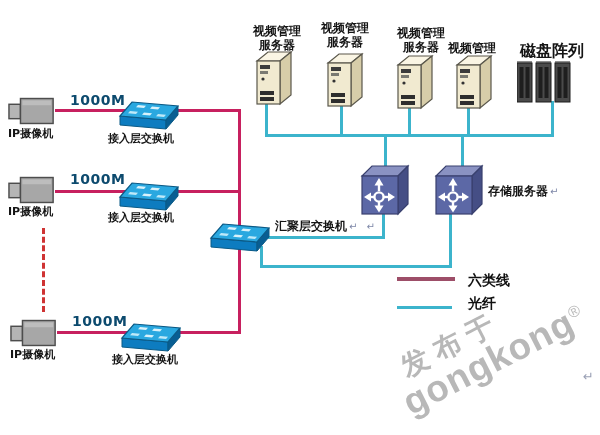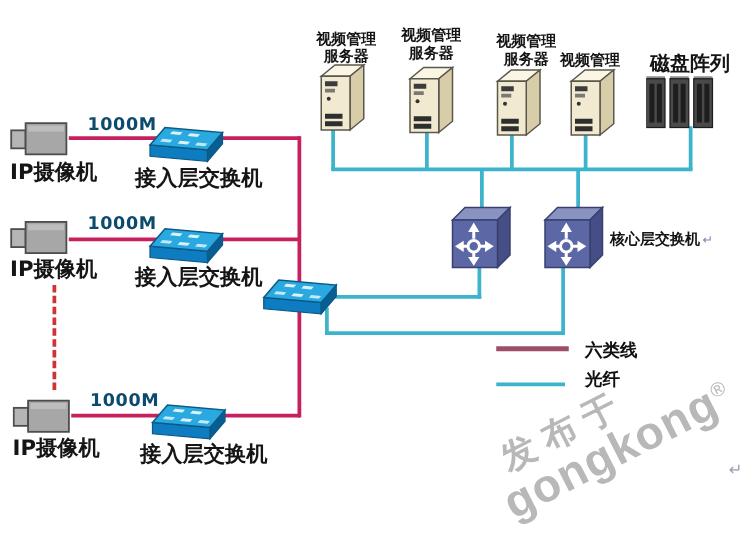--- a/index.html
+++ b/index.html
@@ -5,21 +5,21 @@
   html,body{margin:0;padding:0;background:#fff;}
   .canvas{position:relative;width:596px;height:435px;background:#ffffff;overflow:hidden;
           font-family:"DejaVu Sans",sans-serif;color:#111;}
   
   .seg{position:absolute;}
   .cat6{background:#c7205f;}
   .fiber{background:#3cb4cc;}
   .legend-cat6{background:#9d4e68;}
   .dashed-v{position:absolute;width:0;border-left:3px dashed #cf3333;}
   
-  .cn{position:absolute;font-size:17px;font-weight:700;white-space:nowrap;color:#151515;}
+  .cn{position:absolute;font-size:11px;font-weight:700;white-space:nowrap;color:#151515;}
   .cn2{position:absolute;font-size:12px;font-weight:700;text-align:center;line-height:14px;color:#151515;}
   .speed{position:absolute;font-size:14px;font-weight:800;color:#0c4a6e;letter-spacing:.5px;}
   .agg-label{background:#ffffff;padding:0 3px;font-size:12px;}
   .ret{color:#7d87a8;font-size:10px;font-weight:400;margin-left:2px;}
   .legend-label{position:absolute;font-size:14px;font-weight:800;color:#101010;}
   .title{position:absolute;left:227px;top:405px;font-size:20px;font-weight:800;letter-spacing:2px;color:#0d0d0d;}
   
   .wm{position:absolute;left:388px;top:312px;width:205px;color:#b8b8b8;
       transform:rotate(-27deg);transform-origin:50% 50%;line-height:1.05;}
   .wm-l1{font-size:28px;letter-spacing:8px;margin-left:14px;font-weight:600;}
@@ -141,25 +141,26 @@
   <svg class="icon" style="left:517px;top:59px" width="54" height="45">
       <use href="#sym-disk-array"></use>
     </svg>
 
   <svg class="icon" style="left:358px;top:164px" width="52" height="52">
       <use href="#sym-core-switch"></use>
     </svg>
   <svg class="icon" style="left:432px;top:164px" width="52" height="52">
       <use href="#sym-core-switch"></use>
     </svg>
-  <div class="cn" style="left:488px;top:183px;font-size:12px"><span>核心层交换机</span><span class="ret">↵</span></div>
+  <div class="cn" style="left:488px;top:183px;font-size:12px"><span>存储服务器</span><span class="ret">↵</span></div>
 
   <svg class="icon" style="left:206px;top:216px" width="66" height="38">
       <use href="#sym-access-switch"></use>
     </svg>
+  <div class="cn agg-label" style="left:272px;top:218px"><span>汇聚层交换机</span><span class="ret">↵</span><span class="ret" style="margin-left:9px">↵</span></div>
 
   <svg class="icon" style="left:8px;top:95px" width="48" height="32">
       <use href="#sym-camera"></use>
     </svg>
   <div class="cn" style="left:8px;top:126px">IP摄像机</div>
   <div class="speed" style="left:70px;top:92px">1000M</div>
   <svg class="icon" style="left:116px;top:94px" width="64" height="38">
       <use href="#sym-access-switch"></use>
     </svg>
   <div class="cn" style="left:108px;top:131px">接入层交换机</div>

